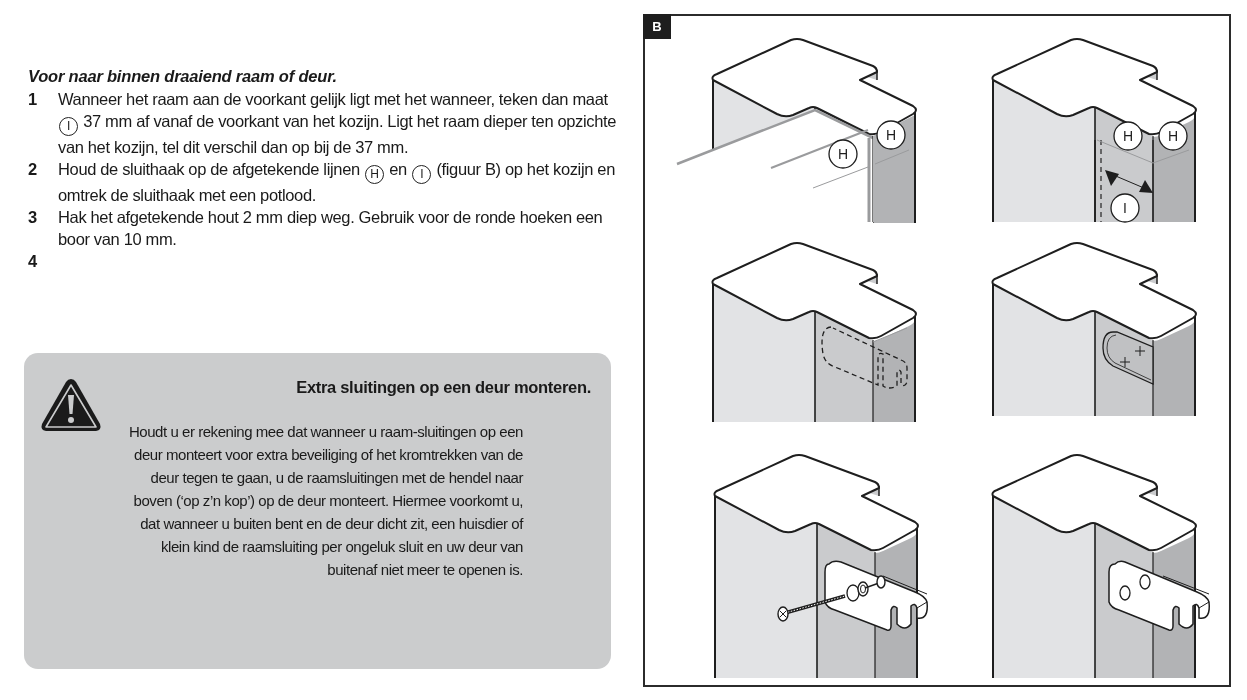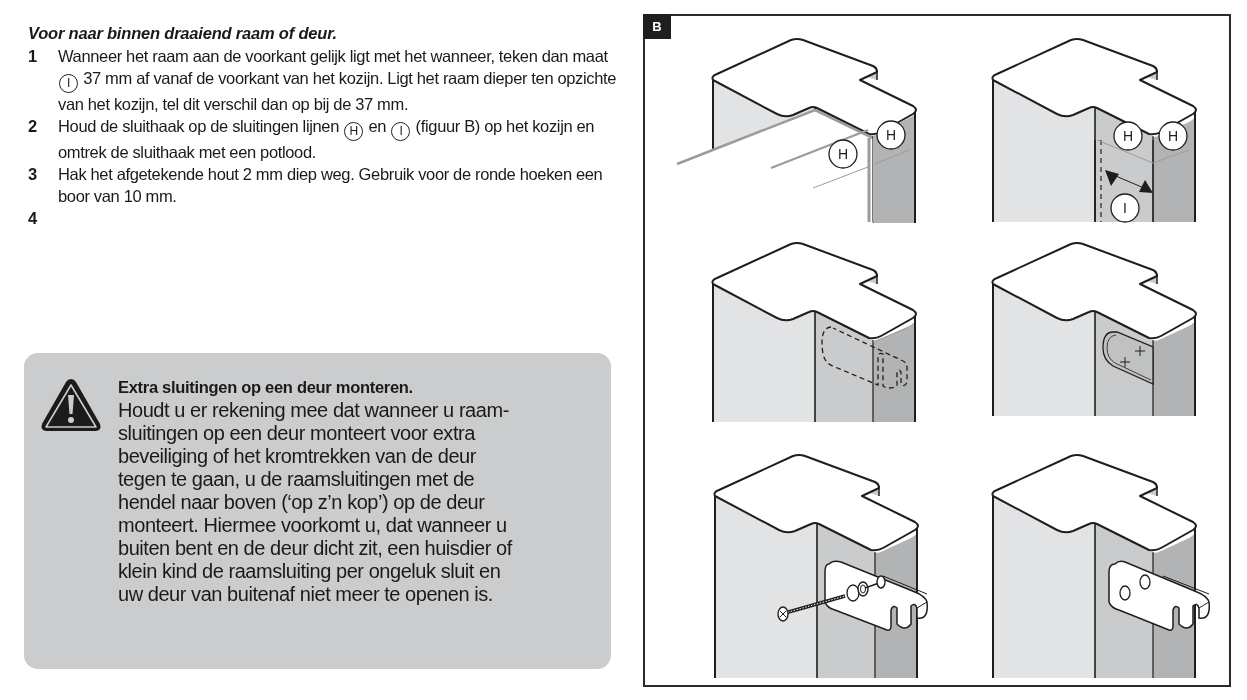--- a/index.html
+++ b/index.html
@@ -1,52 +1,52 @@
 <!DOCTYPE html>
 <html><head>
 <meta charset="utf-8">
 <style>
   * { box-sizing: border-box; margin: 0; padding: 0; }
   html, body { width: 1247px; height: 700px; background: #ffffff; overflow: hidden; }
   body { position: relative; font-family: "Liberation Sans", "DejaVu Sans", sans-serif; color: #1a1a1a; }
 
   .left-col { position: absolute; left: 28px; top: 22px; width: 590px; }
-  .section-title { font-size: 16.5px; font-weight: bold; font-style: italic; line-height: 22px; letter-spacing: -0.2px; }
+  .section-title { font-size: 16.5px; font-weight: bold; font-style: italic; line-height: 22px; letter-spacing: -0.2px; margin-top: 43px; }
   .steps { list-style: none; margin-top: 1px; }
   .step { display: flex; font-size: 16.5px; line-height: 22px; letter-spacing: -0.35px; }
   .step-num { width: 30px; flex: 0 0 30px; font-weight: bold; }
   .step-text { flex: 1; }
   .ref-circle { display: inline-block; width: 19px; height: 19px; border: 1.3px solid #222; border-radius: 50%;
                 font-size: 12px; line-height: 17px; text-align: center; vertical-align: -3px; margin: 0 1px; font-weight: normal; }
 
   .warning-box { position: absolute; left: 24px; top: 353px; width: 587px; height: 316px; background: #cbcccd;
-                 border-radius: 14px; padding: 23px 20px 0 0; display: flex; }
+                 border-radius: 14px; padding: 23px 20px 0 0; display: flex; text-align: right; }
   .warning-icon { width: 94px; flex: 0 0 94px; display: flex; justify-content: center; padding-top: 0; }
   .warning-content { flex: 1; padding-left: 0; }
   .warning-title { font-size: 16.5px; font-weight: bold; line-height: 23px; letter-spacing: -0.3px; }
-  .warning-body { font-size: 20px; line-height: 23px; letter-spacing: -0.45px; width: 405px; }
+  .warning-body { font-size: 15px; line-height: 23px; letter-spacing: -0.45px; width: 405px; margin-top: 21px; }
 
   .figure { position: absolute; left: 643px; top: 14px; width: 588px; height: 673px; border: 2.5px solid #2b2b2b; }
   .figure-label { position: absolute; left: -2px; top: -2px; width: 28px; height: 25px; background: #1e1e1e; color: #fff;
                   font-weight: bold; font-size: 13px; line-height: 25px; text-align: center; }
   .fig-svg { position: absolute; left: 0; top: 0; }
 </style>
 </head>
 <body>
 
 <div class="left-col">
   <div class="section-title">Voor naar binnen draaiend raam of deur.</div>
   <ol class="steps">
     <li class="step">
       <span class="step-num">1</span>
       <span class="step-text"><span>Wanneer het raam aan de voorkant gelijk ligt met het wanneer, teken dan maat </span><span class="ref-circle">I</span><span> 37 mm af vanaf de voorkant van het kozijn. Ligt het raam dieper ten opzichte van het kozijn, tel dit verschil dan op bij de 37 mm.</span></span>
     </li>
     <li class="step">
       <span class="step-num">2</span>
-      <span class="step-text"><span>Houd de sluithaak op de sluitingen lijnen </span><span class="ref-circle">H</span><span> en </span><span class="ref-circle">I</span><span> (figuur B) op het kozijn en omtrek de sluithaak met een potlood.</span></span>
+      <span class="step-text"><span>Houd de sluithaak op de afgetekende lijnen </span><span class="ref-circle">H</span><span> en </span><span class="ref-circle">I</span><span> (figuur B) op het kozijn en omtrek de sluithaak met een potlood.</span></span>
     </li>
     <li class="step">
       <span class="step-num">3</span>
       <span class="step-text">Hak het afgetekende hout 2 mm diep weg. Gebruik voor de ronde hoeken een boor van 10 mm.</span>
     </li>
     <li class="step">
       <span class="step-num">4</span>
     </li>
   </ol>
 </div>

